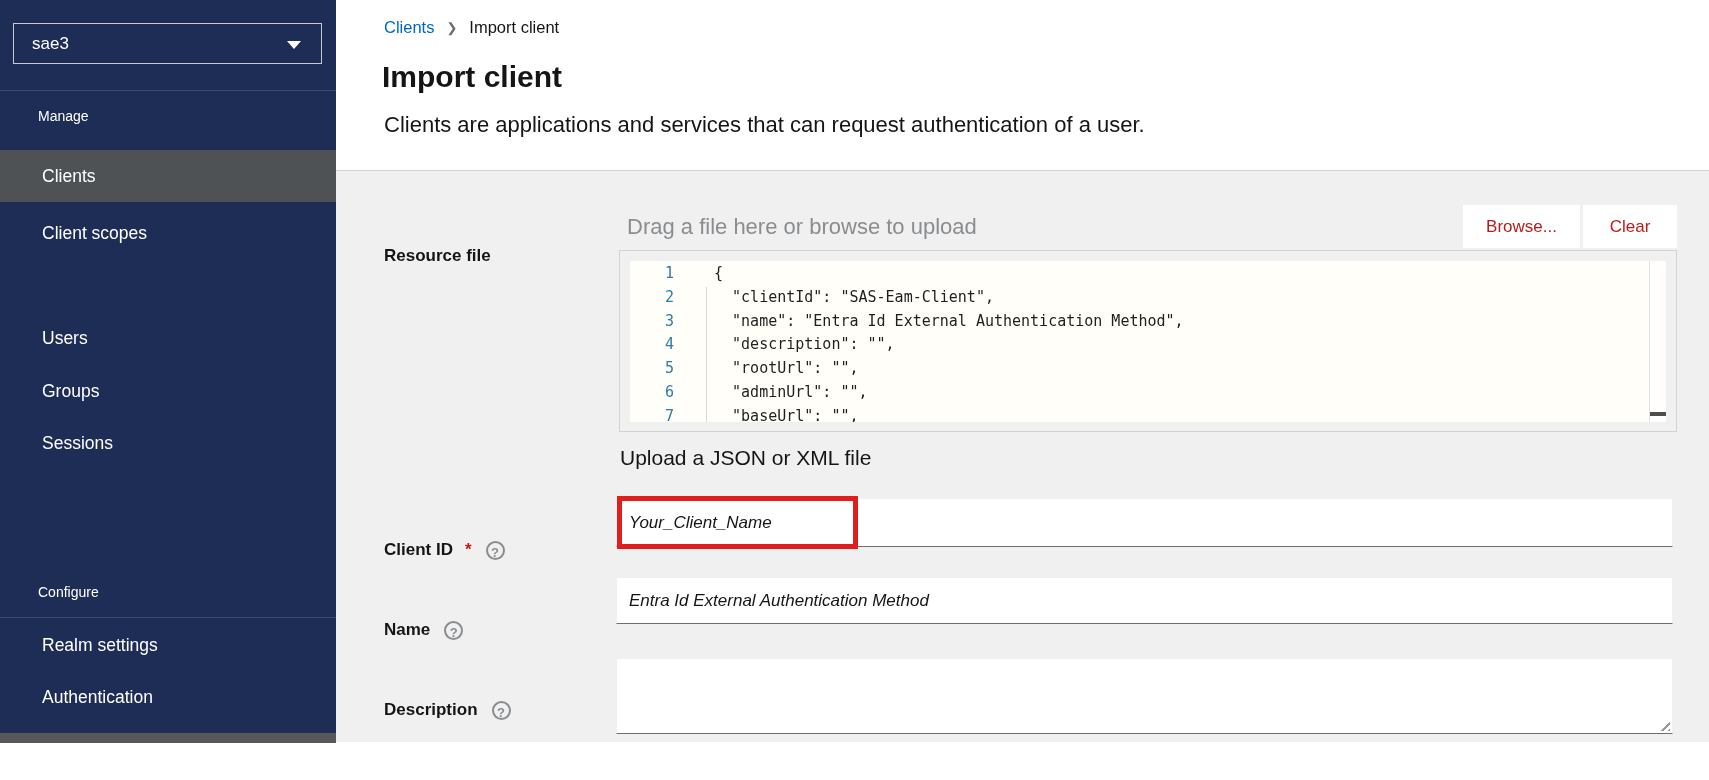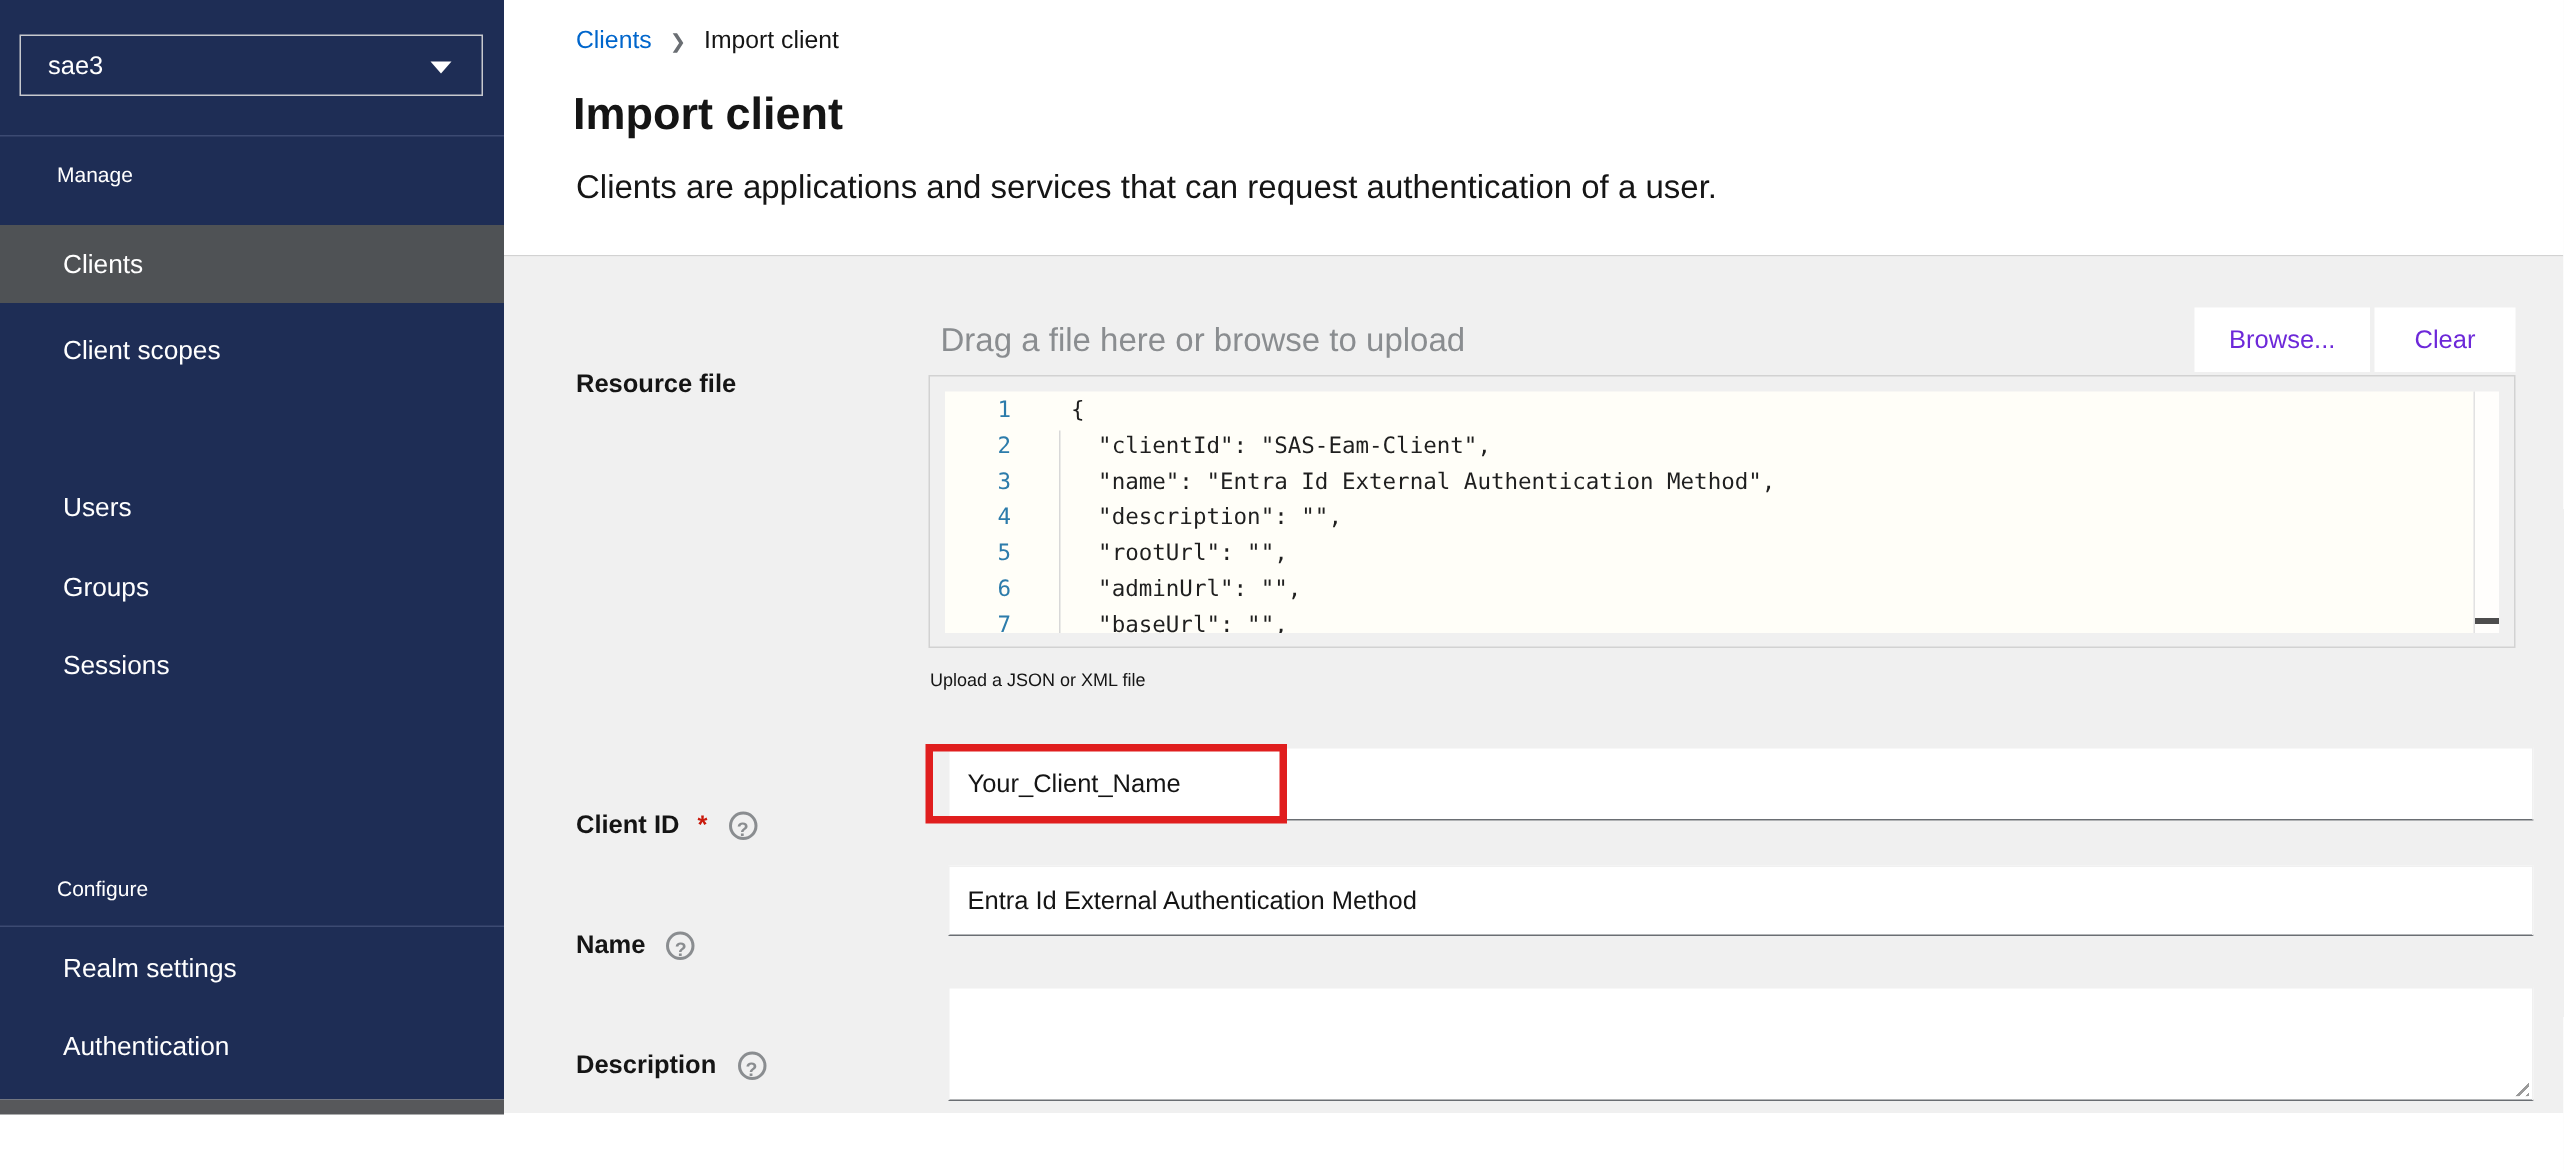--- a/index.html
+++ b/index.html
@@ -33,44 +33,44 @@
 
   .row-label{position:absolute;left:48px;font-size:17px;font-weight:bold;color:#151515;display:flex;align-items:center;gap:8px;margin-top:29px;}
   .required-star{color:#c9190b;font-weight:bold;font-size:17px;margin-left:4px;}
   .help-icon{display:inline-block;width:19px;height:19px;border:2px solid #8a8d90;border-radius:50%;
        color:#8a8d90;font-size:13px;font-weight:bold;text-align:center;line-height:19px;box-sizing:border-box;
        margin-left:6px;cursor:pointer;}
 
   
   .upload-placeholder{position:absolute;left:291px;top:34px;height:43px;display:flex;align-items:center;
        font-size:22px;color:#8a8d90;}
-  .btn{position:absolute;top:34px;height:43px;background:#ffffff;border:none;font-size:17px;color:#6d28d9;
+  .btn{position:absolute;top:34px;height:43px;background:#ffffff;border:none;font-size:17px;color:#b91c1c;
        font-family:"Liberation Sans",sans-serif;cursor:pointer;}
   .btn-browse{left:1127px;width:117px;}
   .btn-clear{left:1247px;width:94px;}
 
   
   .editor-box{position:absolute;left:283px;top:79px;width:1058px;height:182px;background:#f0f0f0;
        border:1px solid #d2d2d2;box-sizing:border-box;}
   .code-area{position:absolute;left:10px;top:10px;width:1019px;height:161px;background:#fffef8;overflow:hidden;}
   .code-lines{position:absolute;left:0;top:1px;width:100%;
        font-family:"DejaVu Sans Mono","Liberation Mono",monospace;font-size:15px;line-height:23.8px;}
   .code-line{display:flex;}
   .ln{width:44px;text-align:right;color:#2d7cab;flex:none;}
   .lt{padding-left:40px;white-space:pre;color:#1f1f1f;}
   .indent-guide{position:absolute;left:76px;top:26px;height:135px;width:1px;background:#d8d8d8;}
   .code-scroll-track{position:absolute;left:1029px;top:10px;width:17px;height:161px;background:#fffefc;
        border-left:1px solid #e2e2e2;box-sizing:border-box;cursor:pointer;}
   .code-scroll-thumb{position:absolute;left:1030px;top:161px;width:16px;height:4px;background:#4d4d4d;cursor:pointer;}
-  .upload-helper{position:absolute;left:284px;top:275px;font-size:12px;color:#151515;}
-
-  
-  .text-input{position:absolute;left:296px;width:1057px;background:#ffffff;box-sizing:border-box;
+  .upload-helper{position:absolute;left:284px;top:275px;font-size:21px;color:#151515;}
+
+  
+  .text-input{position:absolute;left:280px;width:1057px;background:#ffffff;box-sizing:border-box;
        border:1px solid #f0f0f0;border-bottom:1px solid #6a6e73;display:flex;align-items:center;
-       padding:0 12px;font-size:17px;color:#151515;cursor:text;}
+       padding:0 12px;font-size:17px;color:#151515;cursor:text;font-style:italic;}
   .input-clientid{top:327px;height:49px;}
   .input-name{top:406px;height:47px;}
   .input-desc{top:487px;height:76px;align-items:flex-start;}
   .red-highlight{position:absolute;left:281px;top:325px;width:241px;height:53px;
        border:5px solid #e01e1e;box-sizing:border-box;pointer-events:none;}
   .resize-grip{position:absolute;right:2px;bottom:2px;width:13px;height:13px;cursor:nwse-resize;
        background:repeating-linear-gradient(135deg,transparent 0 3px,#9a9a9a 3px 4.5px);
        clip-path:polygon(100% 0,100% 100%,0 100%);}
   
   .lbl-resource{top:46px;}

